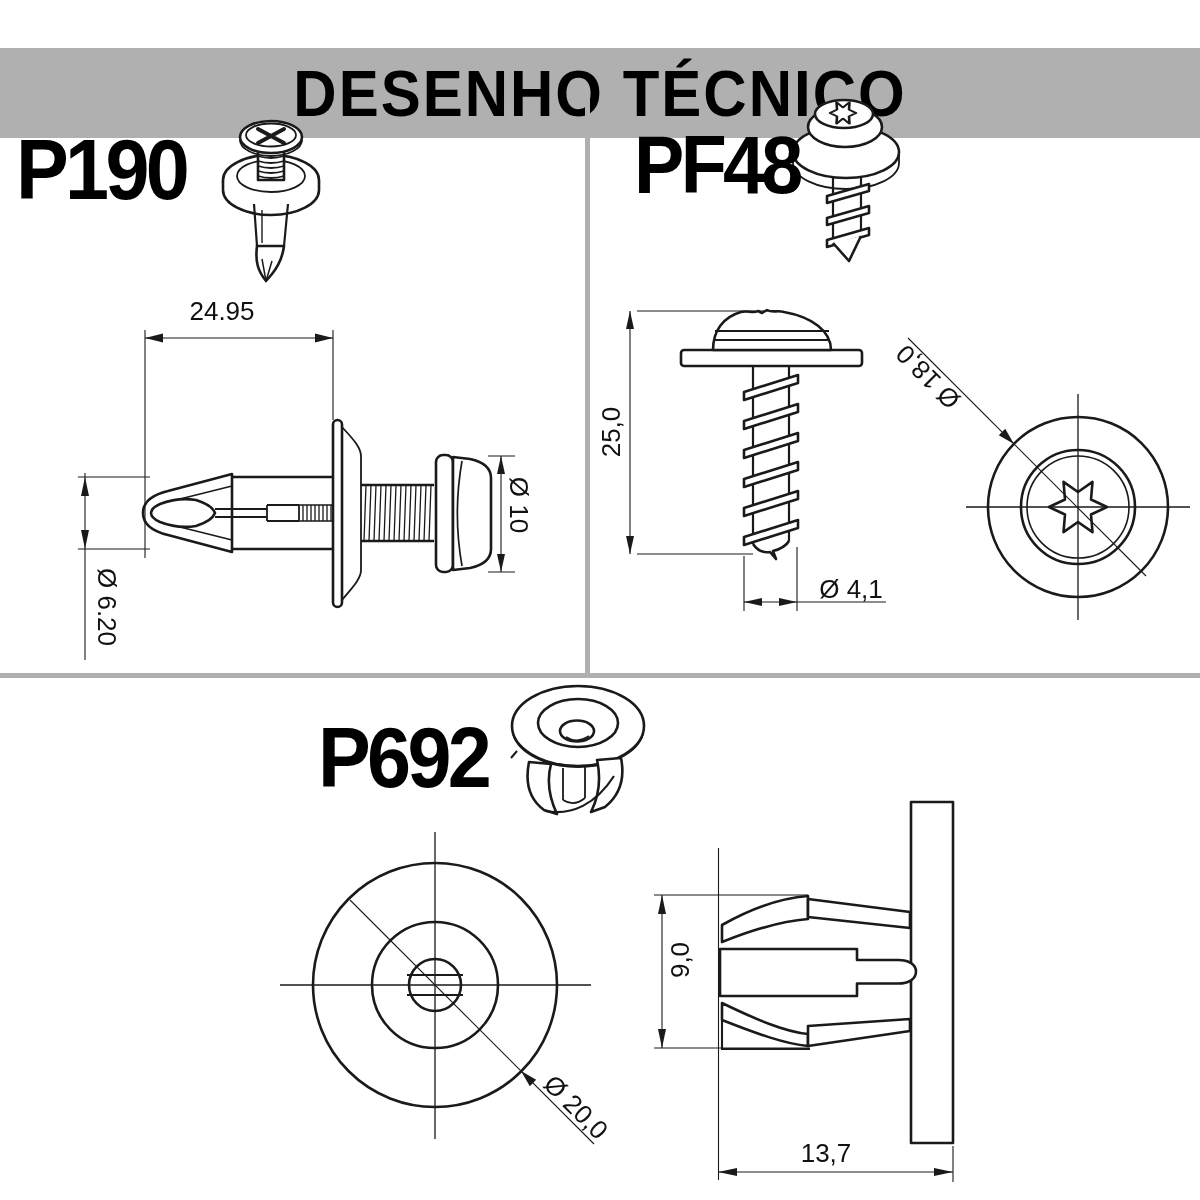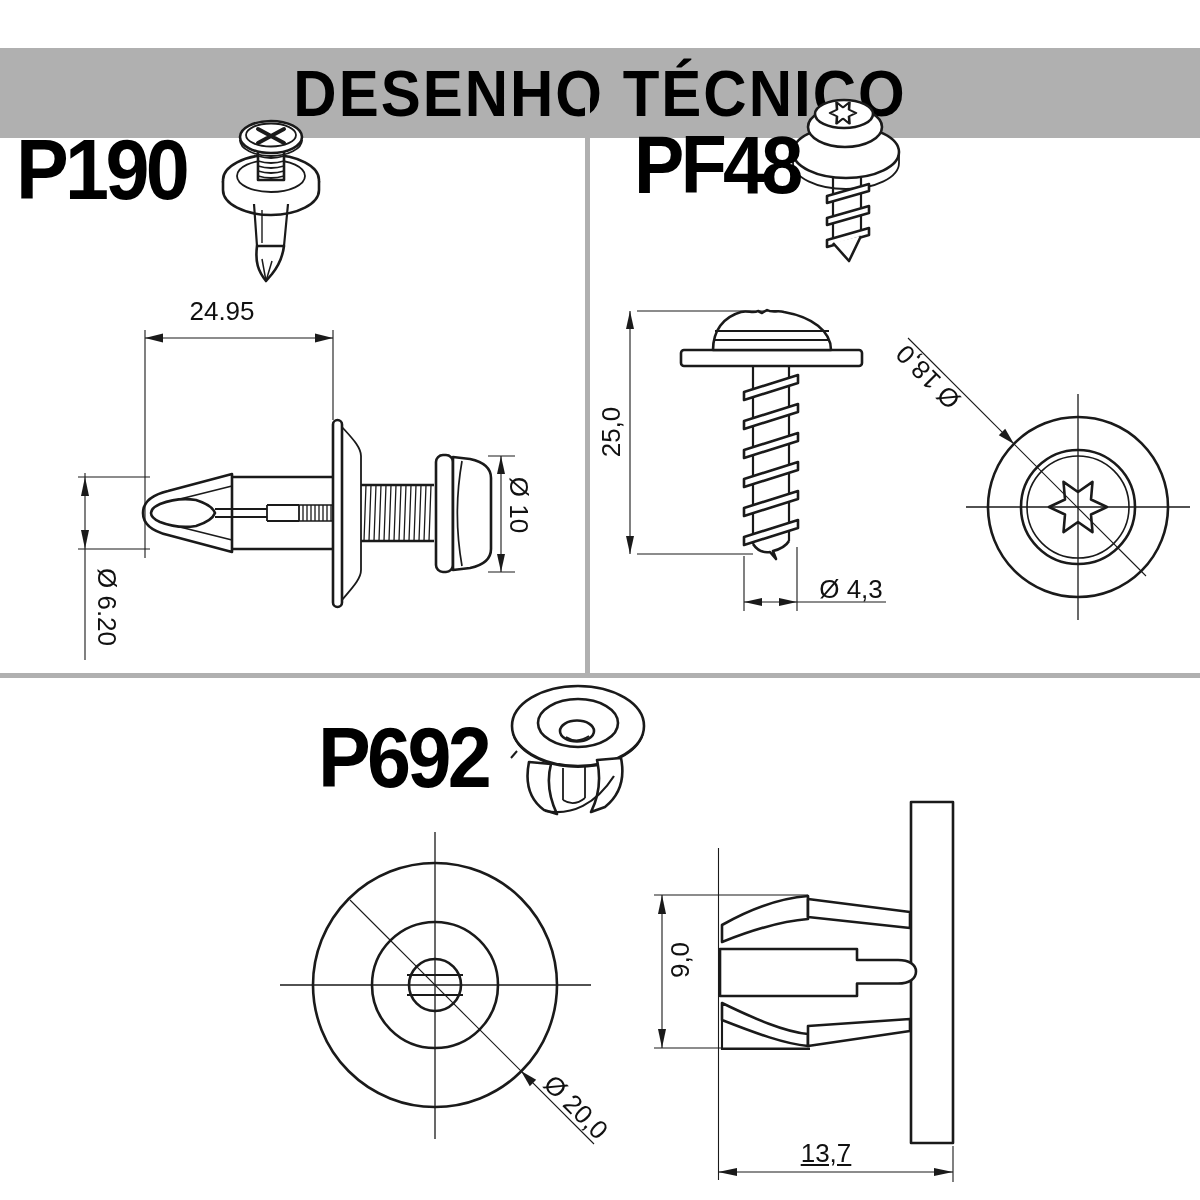--- a/index.html
+++ b/index.html
@@ -209,19 +209,19 @@
   </svg>
 
   <div class="part-label" id="label-p190">P190</div>
   <div class="part-label" id="label-pf48">PF48</div>
   <div class="part-label" id="label-p692">P692</div>
 
   <div class="dim c" style="left:222px;top:311px;">24.95</div>
   <div class="dim r90" style="left:519px;top:505px;">Ø 10</div>
   <div class="dim r90" style="left:107px;top:607px;">Ø 6.20</div>
   <div class="dim rm90" style="left:611px;top:432px;">25,0</div>
-  <div class="dim c" style="left:851px;top:589px;">Ø 4,3</div>
+  <div class="dim c" style="left:851px;top:589px;">Ø 4,1</div>
   <div class="dim r225" style="left:928px;top:377px;">Ø 18,0</div>
   <div class="dim r45" style="left:576px;top:1107px;">Ø 20,0</div>
   <div class="dim rm90" style="left:680px;top:960px;">9,0</div>
-  <div class="dim c" style="left:826px;top:1153px;text-decoration:underline;">13,7</div>
+  <div class="dim c" style="left:826px;top:1153px;">13,7</div>
 
 </div>
 
 </body></html>

